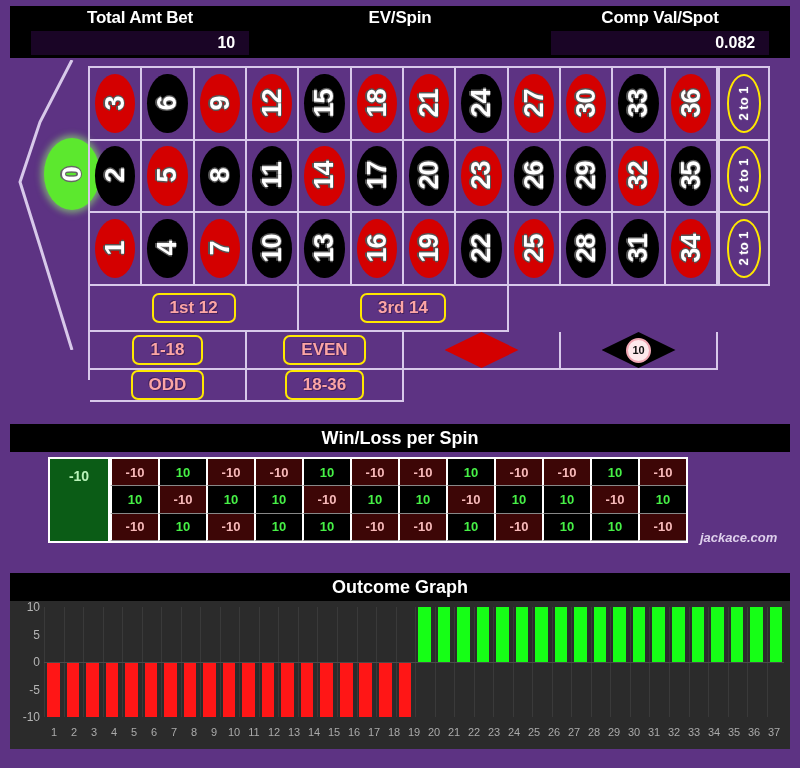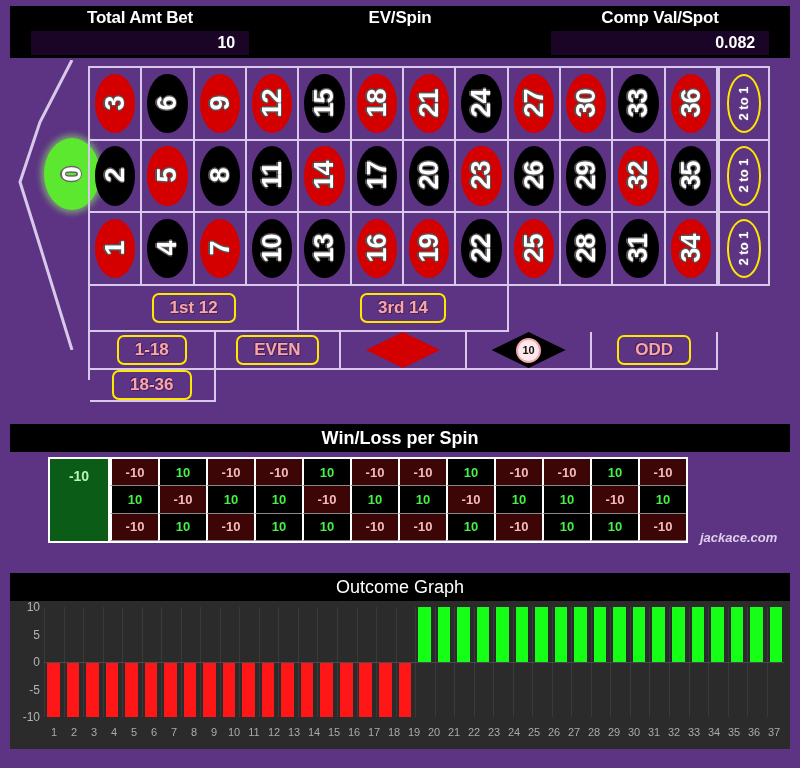--- a/index.html
+++ b/index.html
@@ -106,21 +106,21 @@
   }
   .pill {
     border: 2.5px solid #ffe800; border-radius: 7px;
     padding: 3px 16px; color: #fca5a5; font-size: 17px; font-weight: bold;
     text-shadow: 1px 1px 0 #43225f, -1px -1px 0 #43225f;
   }
 
   
   .outside {
     position: absolute; left: 88px; top: 272px; width: 630px; height: 48px;
-    display: grid; grid-template-columns: repeat(5, 1fr);
+    display: grid; grid-template-columns: repeat(4, 1fr);
     border-left: 2px solid #d8c9ea;
   }
   .out-cell {
     border-right: 2px solid #d8c9ea; border-bottom: 2px solid #d8c9ea;
     display: flex; align-items: center; justify-content: center; position: relative;
   }
   .diamond {
     width: 74px; height: 36px; position: relative;
     display: flex; align-items: center; justify-content: center;
   }
@@ -165,21 +165,21 @@
   .wl-cell.win  { background: #000; color: #46f046; }
   .wl-cell.loss { background: #3d0606; color: #f7b9b9; }
   .watermark {
     position: absolute; left: 700px; top: 530px;
     color: #ded0ec; font-size: 13px; font-weight: bold; font-style: italic; text-align: right;
   }
 
   
   .og-title-bar {
     position: absolute; left: 10px; top: 573px; width: 780px; height: 28px;
-    background: #000; color: #fff; font-size: 18px; font-weight: normal;
+    background: #000; color: #fff; font-size: 18px; font-weight: bold;
     text-align: center; line-height: 28px;
   }
   .og-panel {
     position: absolute; left: 10px; top: 601px; width: 780px; height: 148px;
     background: #2b2b2b;
   }
   .og-yaxis { position: absolute; left: 0; top: 0; width: 34px; height: 122px; }
   .og-ytick {
     position: absolute; right: 4px; transform: translateY(-50%);
     color: #b5b5b5; font-size: 12px;

